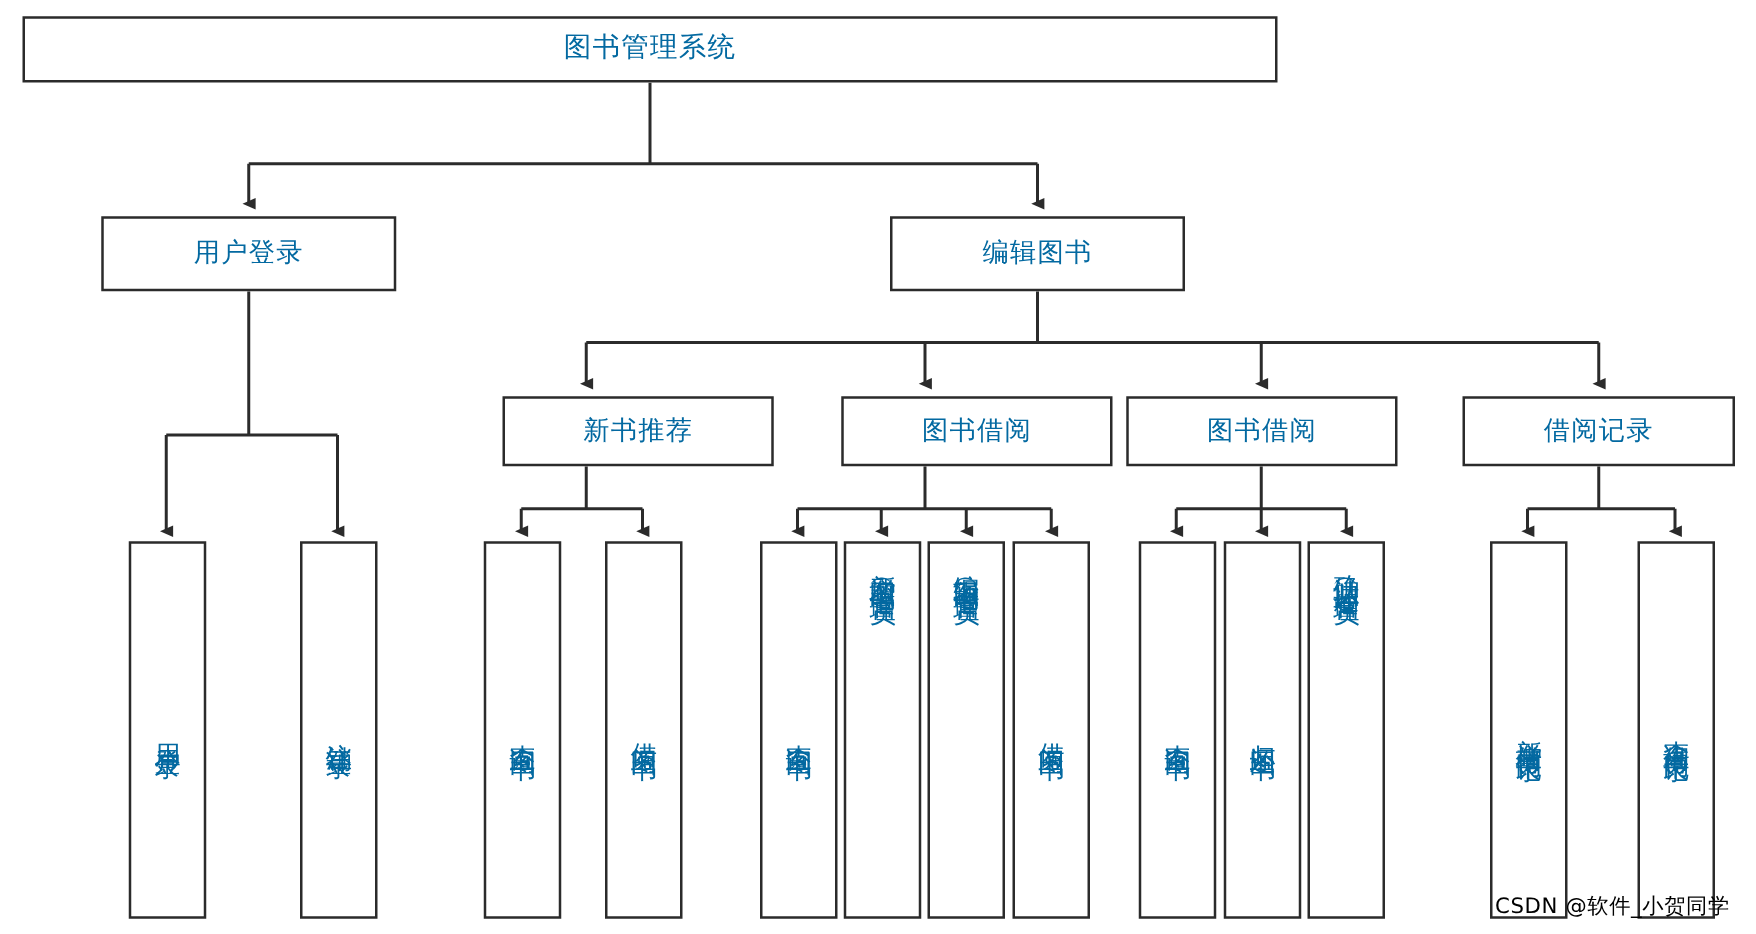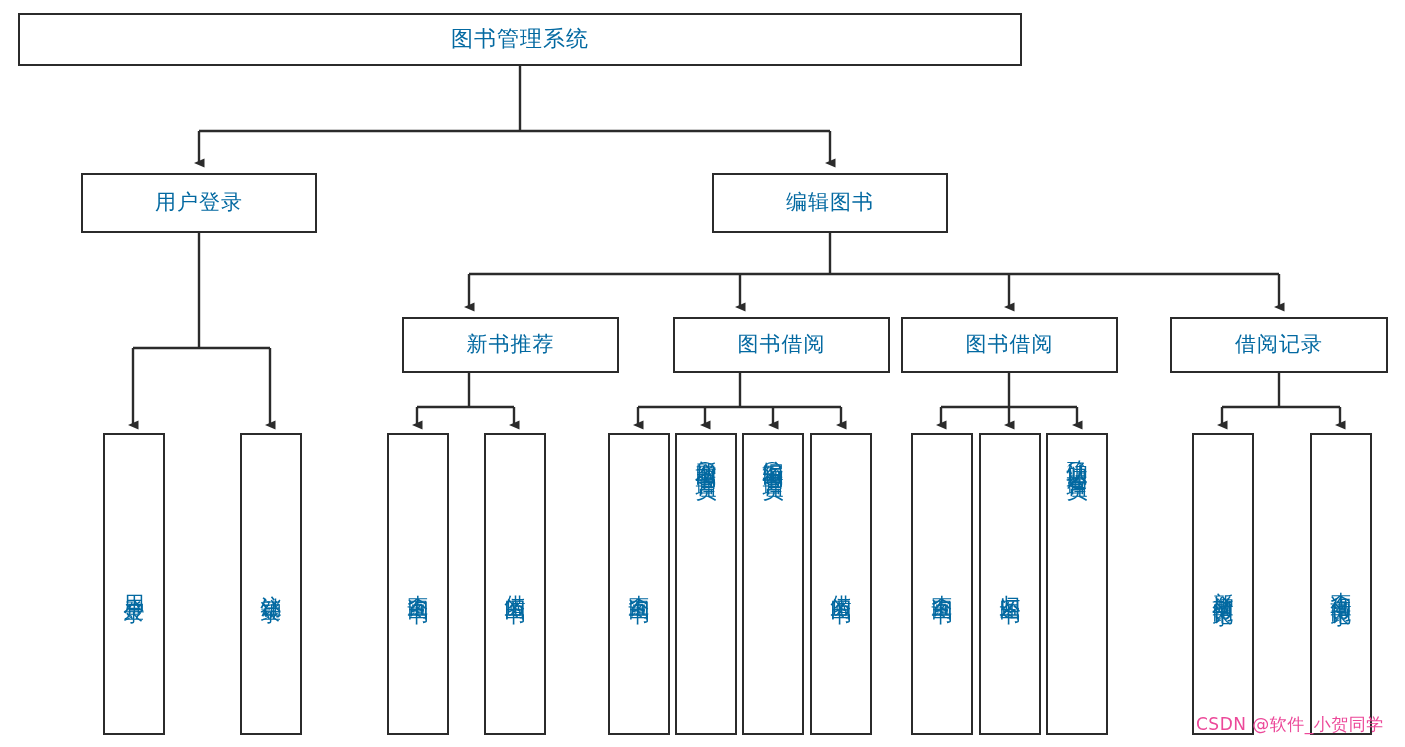--- a/index.html
+++ b/index.html
@@ -61,21 +61,21 @@
   }
   .node.v.mid {
     align-items: center;
     padding-top: 0;
   }
   .watermark {
     position: absolute;
     left: 1196px;
     top: 713px;
     font-size: 17px;
-    color: #ec4899;
+    color: #000000;
     white-space: nowrap;
     font-family: "DejaVu Sans", "Liberation Sans", sans-serif;
     letter-spacing: 0.5px;
   }
 </style>
 </head>
 <body>
 
 <div id="canvas">
 

